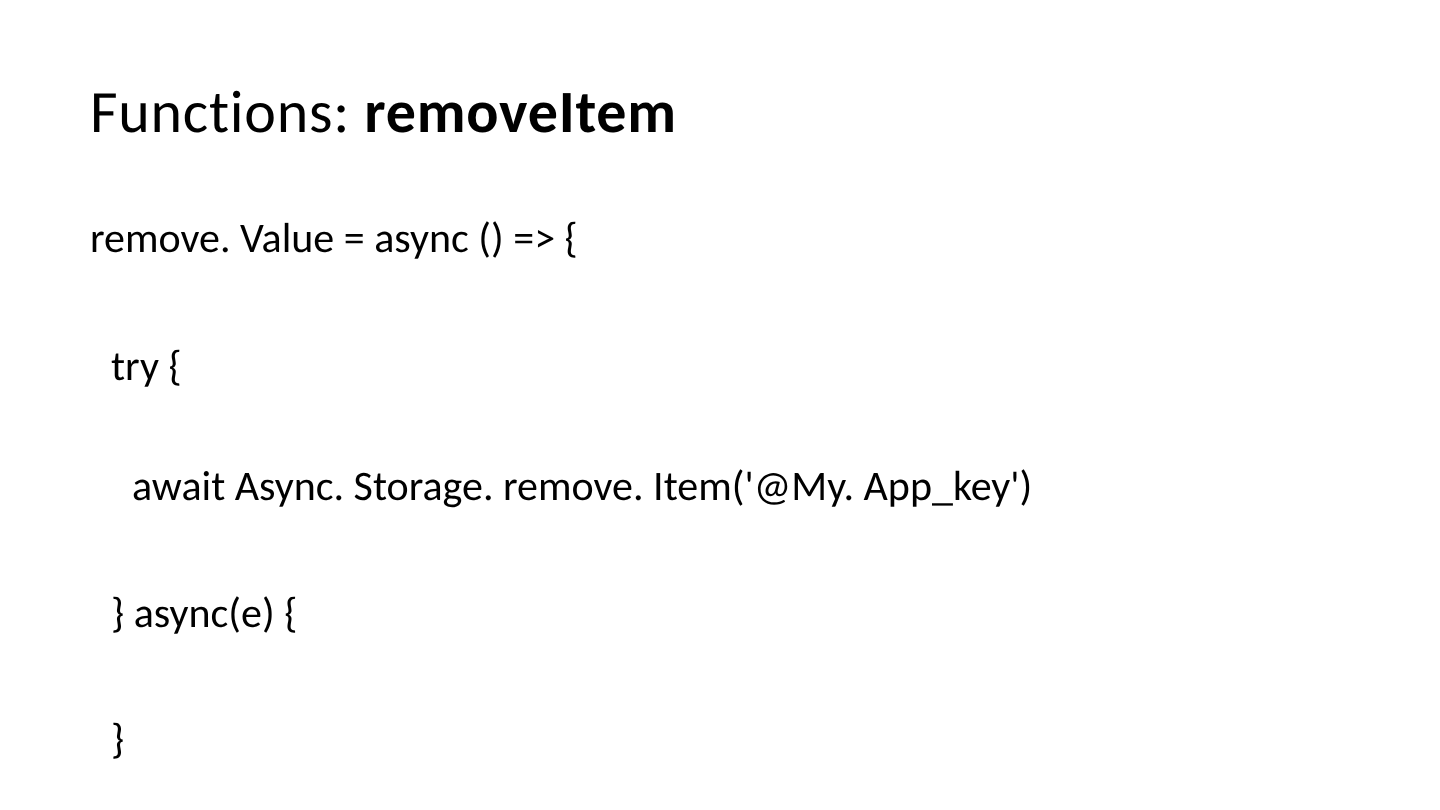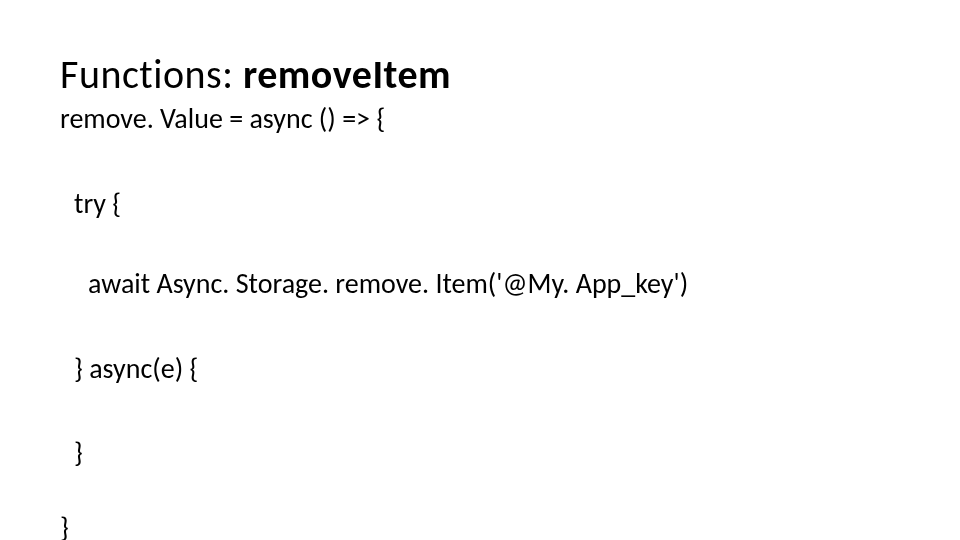--- a/index.html
+++ b/index.html
@@ -10,20 +10,21 @@
     body {
       width: 960px;
       height: 540px;
       background: #ffffff;
       font-family: Calibri, "Segoe UI", Arial, sans-serif;
       padding: 50px 60px;
       color: #000000;
     }
     .title {
       font-size: 40px;
+      margin-bottom: 40px;
       letter-spacing: 0.5px;
     }
     .title .light {
       font-weight: 400;
     }
     .title .bold {
       font-weight: 700;
     }
     .code-block {
       font-size: 28px;

